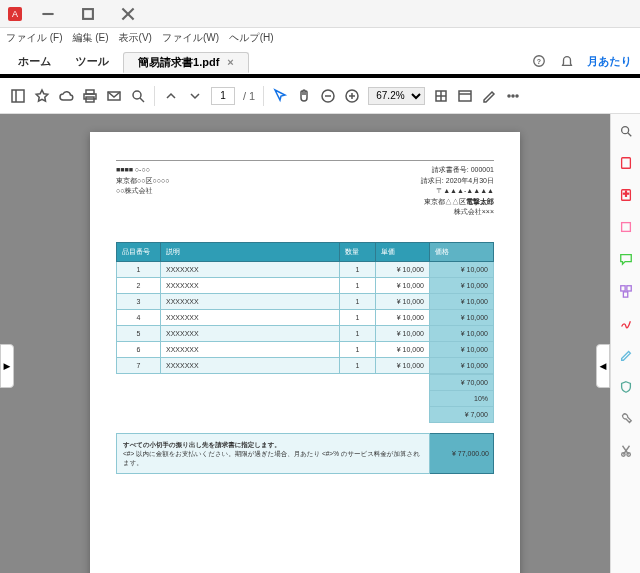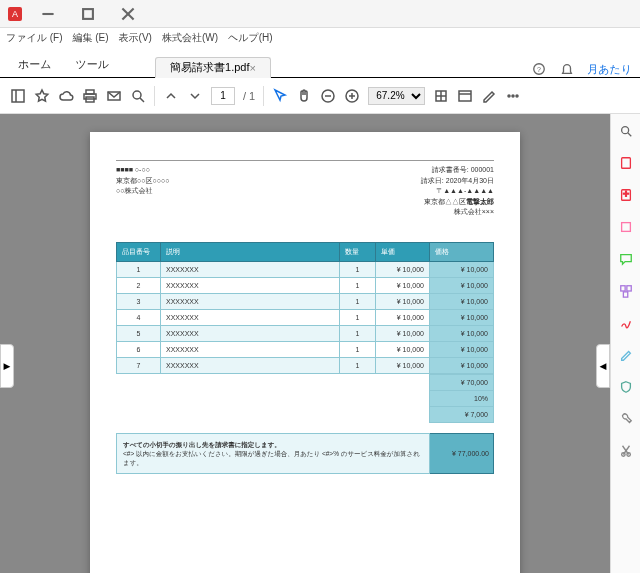--- a/index.html
+++ b/index.html
@@ -10,23 +10,23 @@
 .titlebar .app-icon { width: 14px; height: 14px; background: #d33; border-radius: 2px; margin-right: 6px; display: flex; align-items: center; justify-content: center; color: #fff; font-size: 9px; }
 .titlebar .title-text { flex: 1; }
 .win-controls { display: flex; }
 .win-btn { width: 40px; height: 28px; display: flex; align-items: center; justify-content: center; color: #666; font-size: 10px; cursor: pointer; }
 
 
 .menubar { height: 20px; display: flex; align-items: center; padding: 0 6px; font-size: 10px; color: #444; gap: 10px; }
 .menubar span { cursor: pointer; }
 
 
-.tabbar { height: 30px; display: flex; align-items: flex-end; border-bottom: 1px solid #000000; padding: 0 8px; gap: 4px; }
+.tabbar { height: 30px; display: flex; align-items: center; border-bottom: 4px solid #000000; padding: 0 8px; gap: 4px; font-weight: bold; }
 .home-tab { padding: 5px 10px; font-size: 11px; color: #333; cursor: pointer; }
-.file-tab { background: #f5f5f5; border: 1px solid #ccc; border-bottom: 1px solid #f5f5f5; padding: 2px 14px; font-size: 11px; display: flex; align-items: center; border-radius: 3px 3px 0 0; position: relative; bottom: -1px; margin-left: 32px; }
+.file-tab { background: #f5f5f5; border: 1px solid #ccc; border-bottom: 1px solid #f5f5f5; padding: 2px 14px; font-size: 11px; display: flex; align-items: center; gap: 8px; border-radius: 3px 3px 0 0; position: relative; bottom: -1px; }
 .file-tab .close-x { color: #888; font-size: 11px; cursor: pointer; }
 .tabbar-right { margin-left: auto; display: flex; align-items: center; gap: 12px; font-size: 11px; color: #666; }
 .login-link { color: #1473e6; cursor: pointer; }
 .ico { width: 16px; height: 16px; display: inline-flex; align-items: center; justify-content: center; cursor: pointer; }
 
 
 .toolbar { height: 36px; display: flex; align-items: center; padding: 0 10px; gap: 8px; border-bottom: 1px solid #ddd; font-size: 11px; color: #666; }
 .toolbar .ico { color: #555; }
 .tbar-sep { width: 1px; height: 20px; background: #ddd; }
 .page-input { width: 24px; height: 18px; border: 1px solid #ccc; font-size: 10px; text-align: center; }
@@ -96,21 +96,21 @@
           <line x1="9" y1="1" x2="1" y2="9"></line>
         </svg>
       </div>
   </div>
 </div>
 
 <div class="menubar">
   <span>ファイル (F)</span>
   <span>編集 (E)</span>
   <span>表示(V)</span>
-  <span>株式会社(W)</span>
+  <span>ファイル(W)</span>
   <span>ヘルプ(H)</span>
 </div>
 
 <div class="tabbar">
   <div class="home-tab">ホーム</div>
   <div class="home-tab">ツール</div>
   <div class="file-tab">
     <span>簡易請求書1.pdf</span>
     <span class="close-x">×</span>
   </div>

